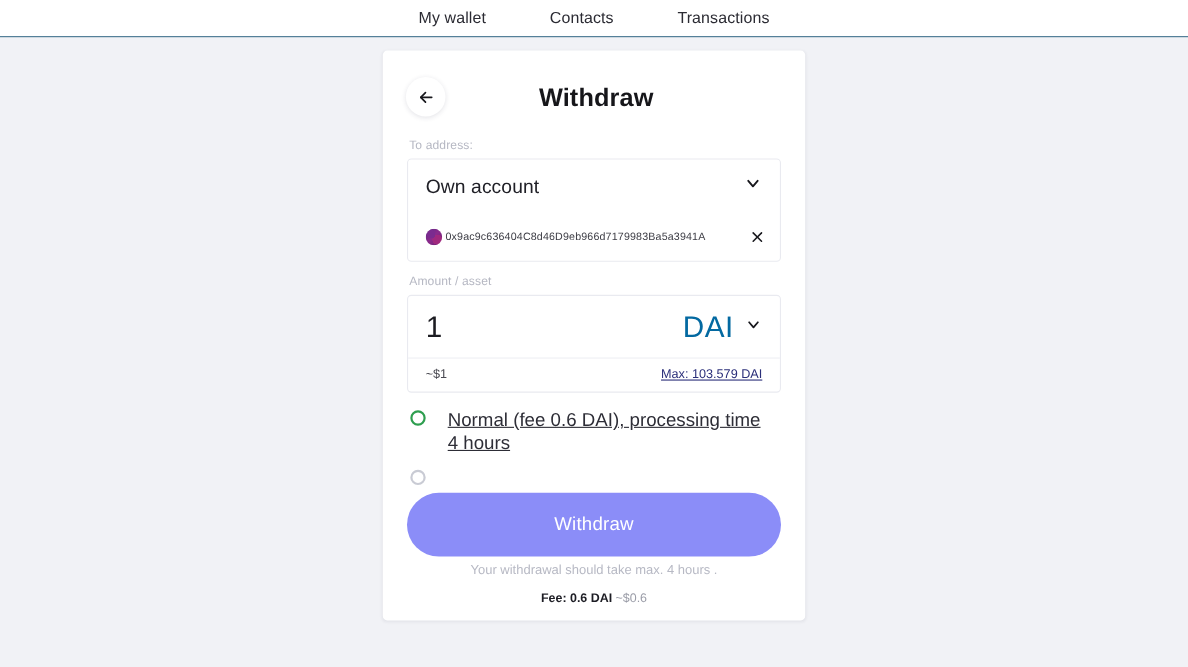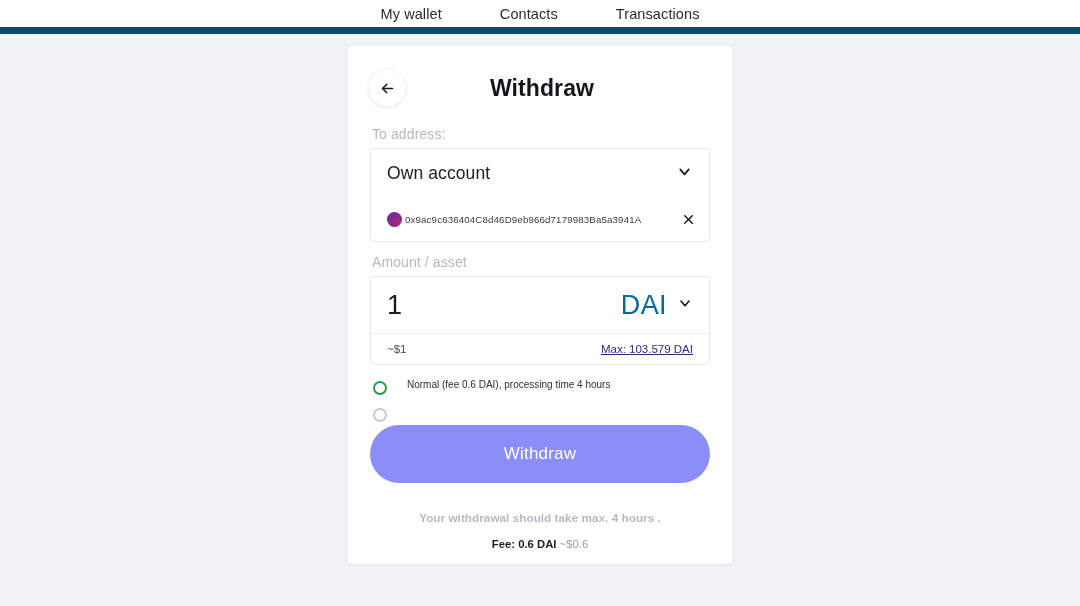--- a/index.html
+++ b/index.html
@@ -11,21 +11,21 @@
   }
 
   
   .topbar {
     height: 34px;
     background: #ffffff;
     display: flex;
     align-items: center;
     justify-content: center;
     gap: 58px;
-    border-bottom: 7px solid #0c4a6e;
+    border-bottom: 1px solid #0c4a6e;
   }
   .nav-item {
     font-size: 14.5px;
     color: #2b2b33;
     letter-spacing: .1px;
     cursor: pointer;
     white-space: nowrap;
   }
 
   
@@ -69,21 +69,21 @@
     text-align: center;
     font-size: 23px;
     font-weight: 700;
     color: #16161a;
     letter-spacing: .1px;
     padding-left: 4px;
   }
 
   
   .field-label {
-    font-size: 14px;
+    font-size: 11px;
     color: #b6b8c3;
     margin: 12px 0 6px 2px;
     letter-spacing: .1px;
   }
 
   
   .box {
     border: 1px solid #e9eaf0;
     border-radius: 4px;
     background: #fff;
@@ -182,46 +182,46 @@
   .radio {
     width: 14px; height: 14px;
     border-radius: 50%;
     border: 2px solid #c9cbd4;
     background: #fff;
     flex: 0 0 14px;
     margin-top: 2px;
   }
   .radio.on { border-color: #2e9e4f; }
   .radio-text {
-    font-size: 10px;
+    font-size: 17px;
     color: #2d2d36;
     line-height: 1.25;
     max-width: 286px;
+    text-decoration: underline;
   }
 
   
   .cta-wrap { position: absolute; left: 22px; right: 22px; bottom: 14px; }
   .cta {
     width: 100%;
     height: 58px;
     border: none;
     border-radius: 29px;
     background: #8b8df8;
     color: #ffffff;
     font-size: 17px;
     font-family: "Liberation Sans", sans-serif;
     letter-spacing: .2px;
     cursor: pointer;
   }
   .cta-note {
     text-align: center;
     font-size: 11.8px;
     color: #b7b9c4;
-    margin-top: 28px;
-    font-weight: bold;
+    margin-top: 5px;
   }
   .fee-line {
     text-align: center;
     margin-top: 13px;
     font-size: 11.3px;
   }
   .fee-strong { color: #1d1d24; font-weight: 700; }
   .fee-approx { color: #9a9ca7; }
 </style>
 </head>

